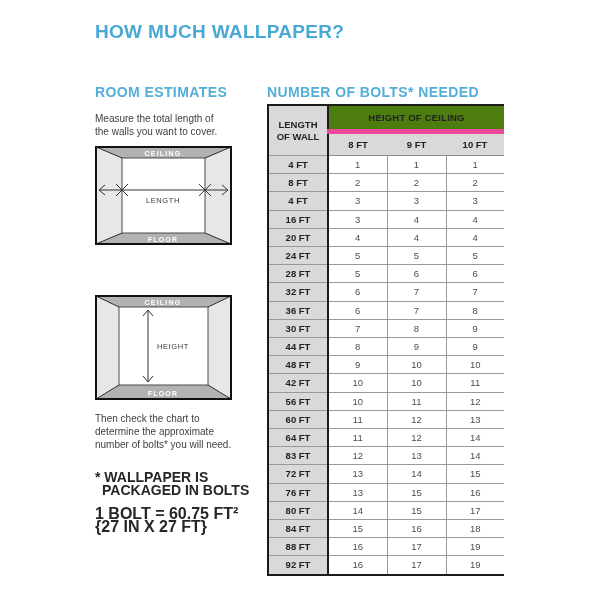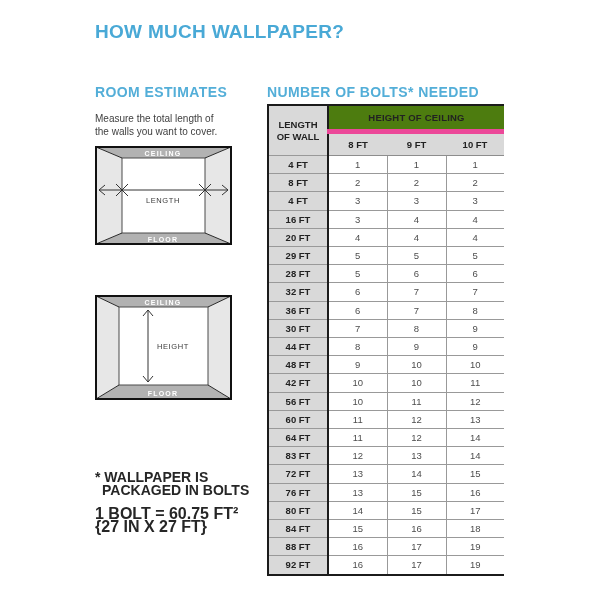--- a/index.html
+++ b/index.html
@@ -121,20 +121,23 @@
     <g stroke="#333333" stroke-width="1" fill="none">
       <line x1="53" y1="15" x2="53" y2="87"></line>
       <polyline points="48,21 53,15 58,21"></polyline>
       <polyline points="48,81 53,87 58,81"></polyline>
     </g>
     <text class="band-label" x="68" y="9.5" text-anchor="middle">CEILING</text>
     <text class="band-label" x="68" y="100.5" text-anchor="middle">FLOOR</text>
     <text class="dim-label" x="62" y="54" text-anchor="start">HEIGHT</text>
   </svg>
 
+  <div class="para step3">Then check the chart to
+determine the approximate
+number of bolts* you will need.</div>
 
   <div class="footnote">* WALLPAPER IS
 PACKAGED IN BOLTS</div>
 
   <div class="boltdef">1 BOLT = 60.75 FT²
 {27 IN X 27 FT}</div>
 
   <div class="blue-head bolts-head">NUMBER OF BOLTS* NEEDED</div>
 
   <table class="bolts">
@@ -186,21 +189,21 @@
   </tr>
 
   <tr>
     <th>20 FT</th>
     <td>4</td>
     <td>4</td>
     <td>4</td>
   </tr>
 
   <tr>
-    <th>29 FT</th>
+    <th>24 FT</th>
     <td>5</td>
     <td>5</td>
     <td>5</td>
   </tr>
 
   <tr>
     <th>28 FT</th>
     <td>5</td>
     <td>6</td>
     <td>6</td>

